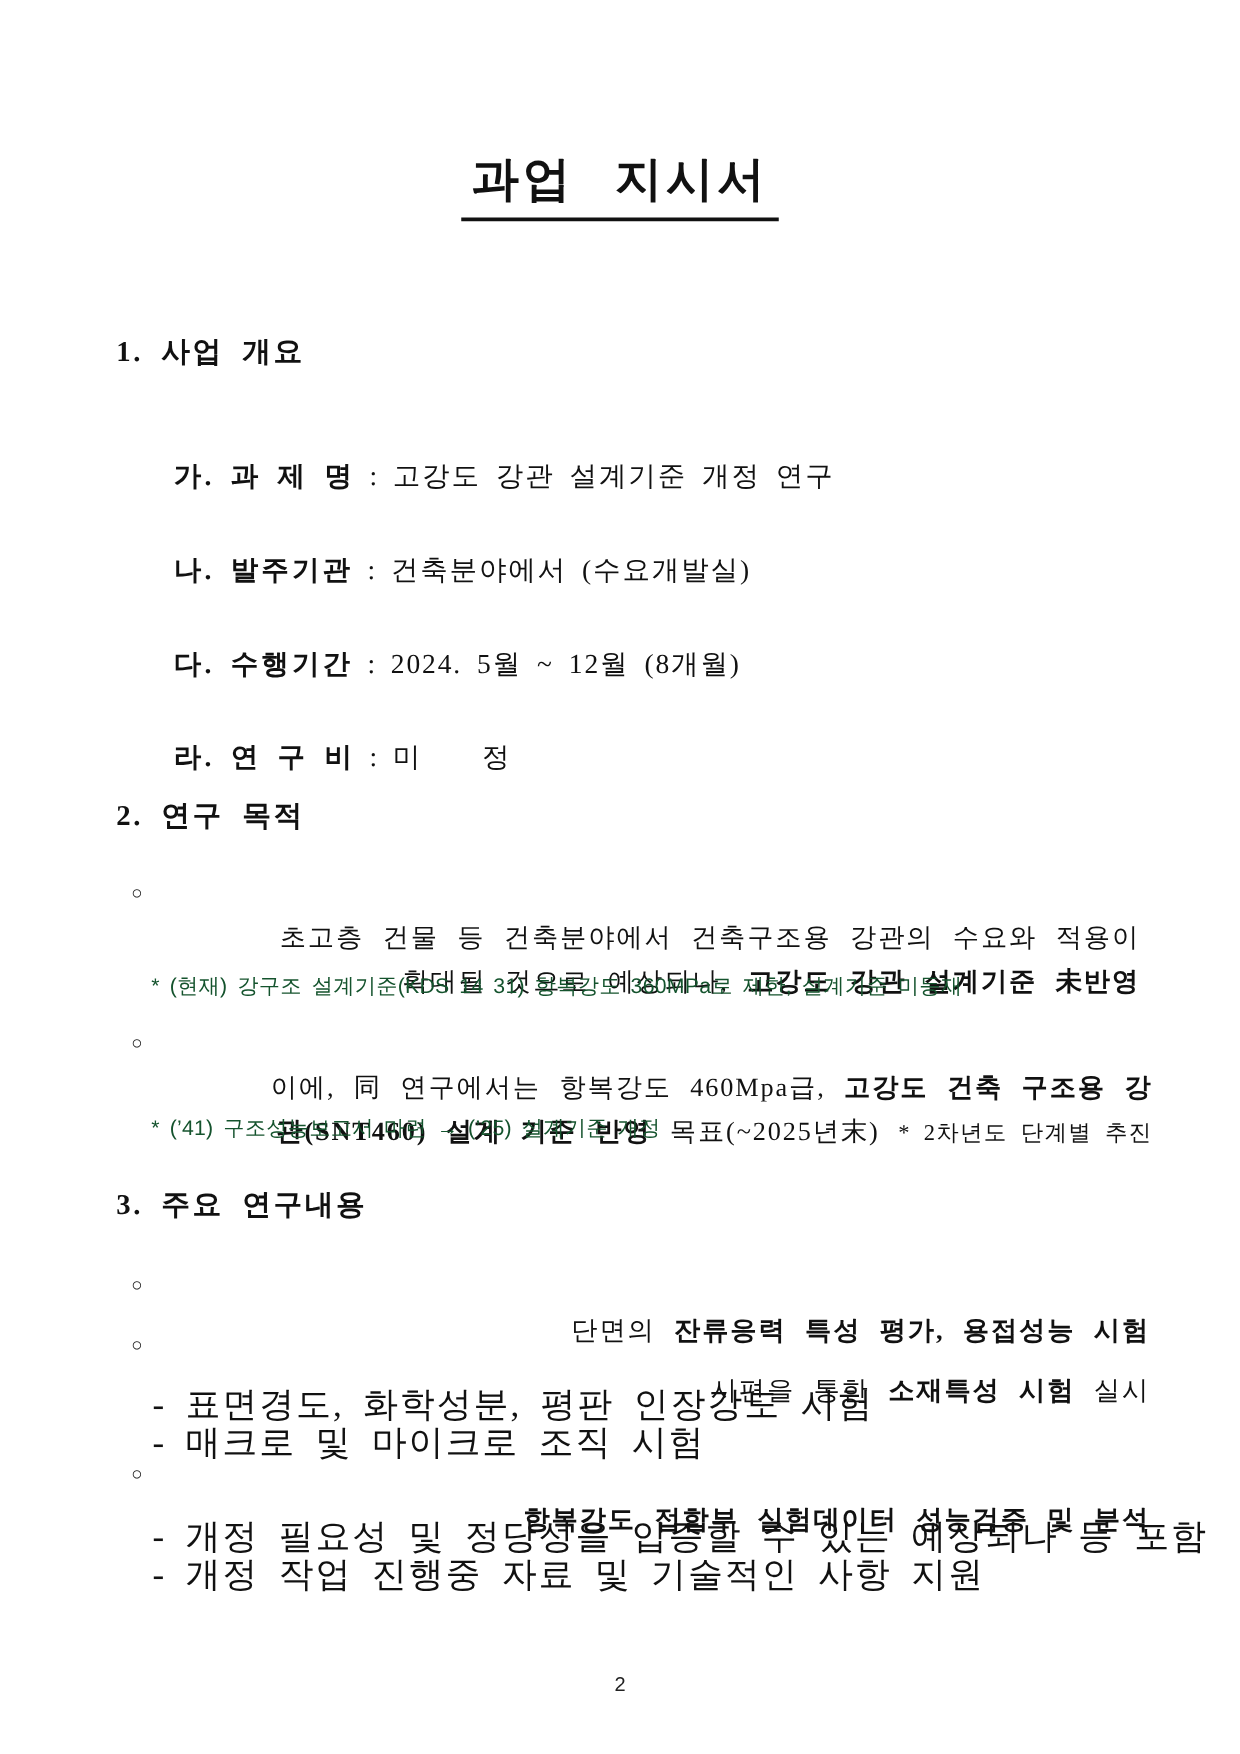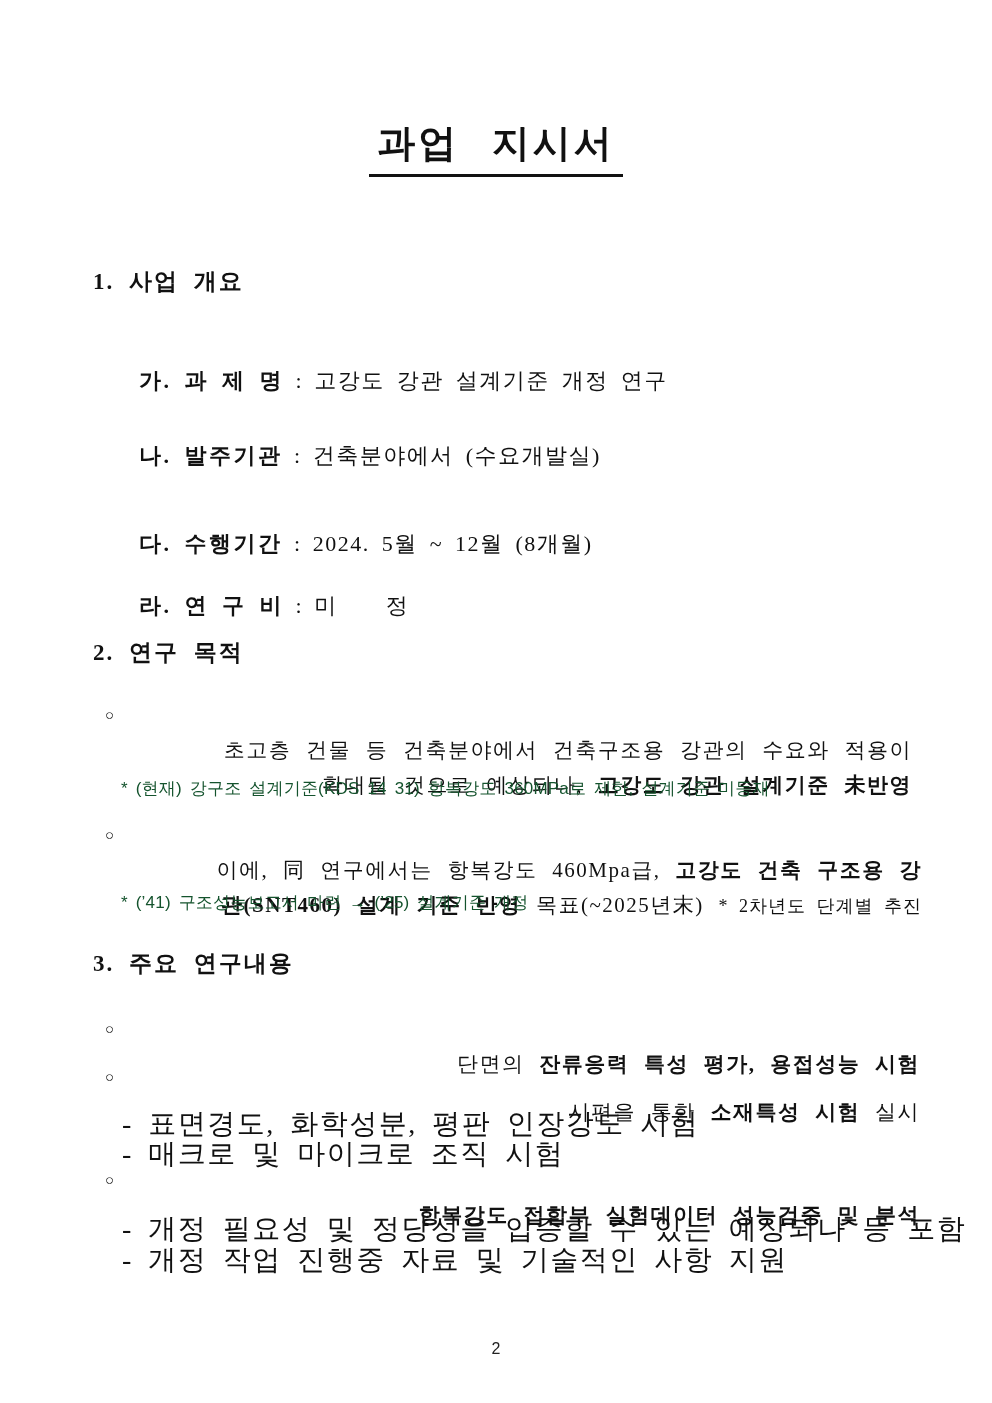--- a/index.html
+++ b/index.html
@@ -87,21 +87,21 @@
 <div class="sec-h" style="top:266px">1. 사업 개요</div>
 
 <div class="item" style="top:340px">
   <span class="lbl">가. 과 제 명</span><span class="sep"> : </span><span class="val">고강도 강관 설계기준 개정 연구</span>
 </div>
 
 <div class="item" style="top:415px">
   <span class="lbl">나. 발주기관</span><span class="sep"> : </span><span class="val">건축분야에서 (수요개발실)</span>
 </div>
 
-<div class="item" style="top:503px">
+<div class="item" style="top:490px">
   <span class="lbl">다. 수행기간</span><span class="sep"> : </span><span class="val">2024. 5월 ~ 12월 (8개월)</span>
 </div>
 
 <div class="item" style="top:565px">
   <span class="lbl">라. 연 구 비</span><span class="sep"> : </span><span class="val">미    정</span>
 </div>
 
 <div class="sec-h" style="top:637px">2. 연구 목적</div>
 
 <div class="bullet" style="top:698px">

